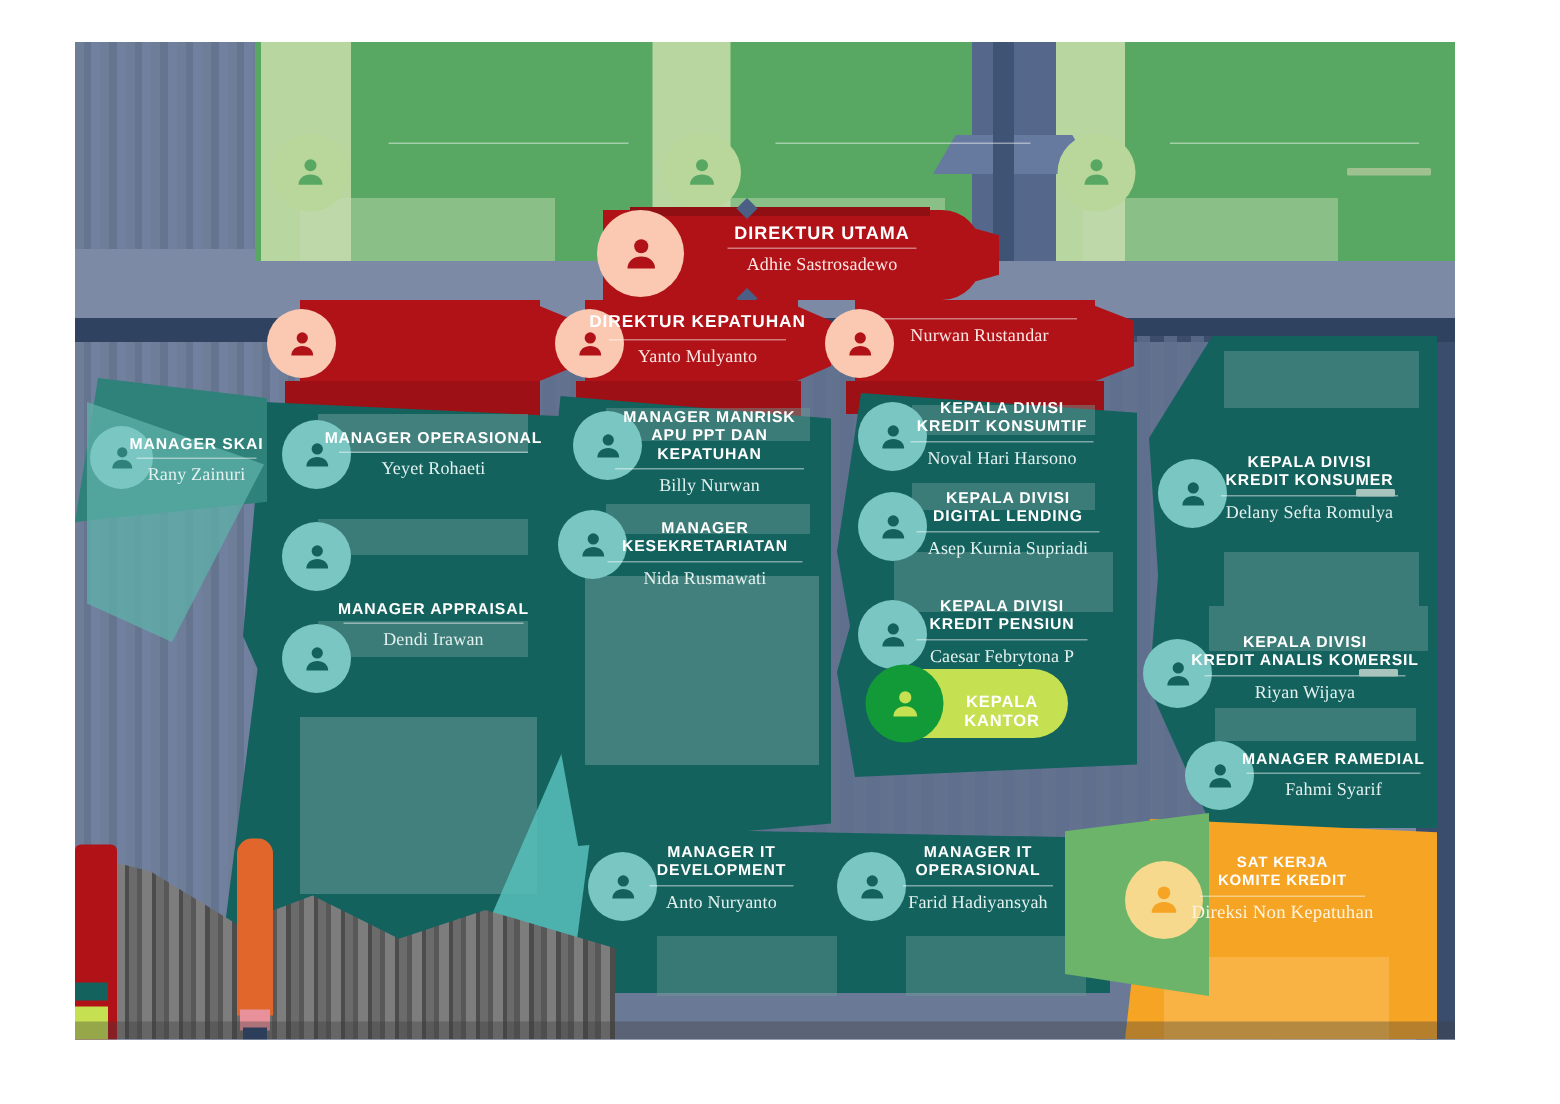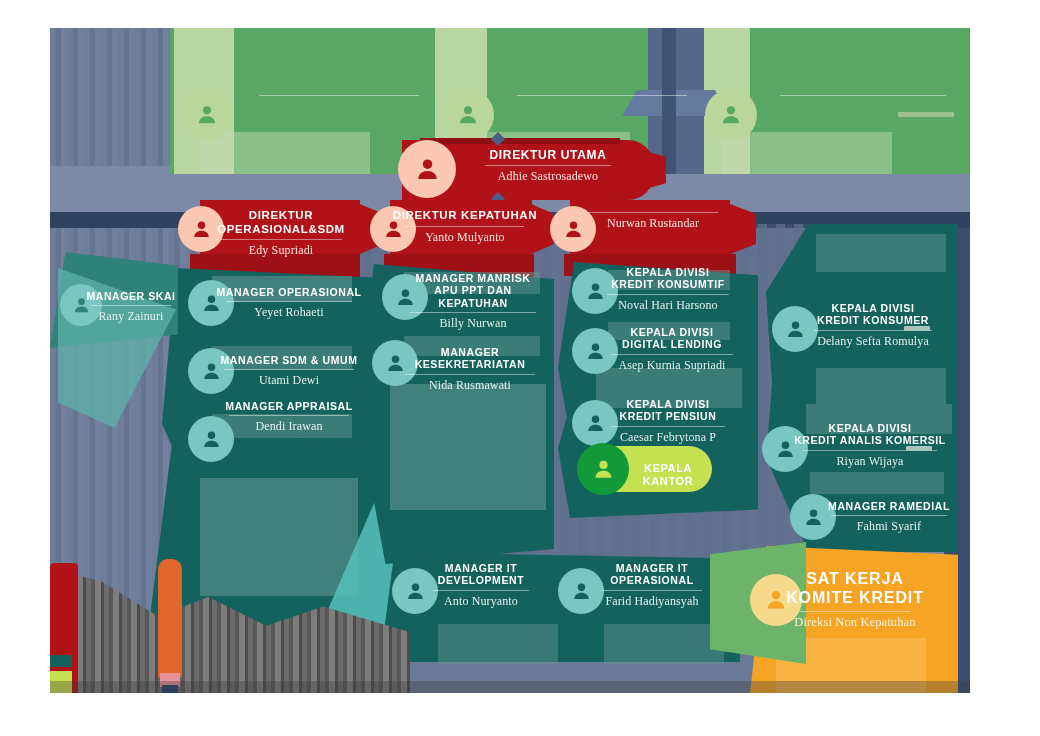--- a/index.html
+++ b/index.html
@@ -28,21 +28,21 @@
   .rule{height:1px;background:rgba(255,255,255,.45);margin:3px auto 3px;}
   .nm{font-weight:normal;letter-spacing:.01em;line-height:1.2;font-family:Liberation Serif, serif;}
 
   
   .n-green .ttl{font-size:13.5px;}
   .n-green .nm{font-size:12.5px;color:#eaf5e6;}
   .n-red .ttl{font-size:11.5px;}
   .n-red .nm{font-size:12px;color:#ffe7e4;}
   .n-teal .ttl{font-size:10.5px;}
   .n-teal .nm{font-size:12px;color:#e3f1ef;}
-  .n-orange .ttl{font-size:16px;}
+  .n-orange .ttl{font-size:10px;}
   .n-orange .nm{font-size:12.5px;color:#fff3dc;}
   .n-lime .ttl{font-size:11px;color:#ffffff;}
 
   
   .tick{position:absolute;background:#a9c3bd;height:5px;border-radius:1px;}
   .diamond{position:absolute;width:10px;height:10px;background:#4b5f84;transform:rotate(45deg);}
 </style>
 </head>
 <body>
 
@@ -145,25 +145,20 @@
 
     <div style="position:absolute;left:150px;top:172px;width:160px;height:58px;background:#b01217;"></div>
     <div style="position:absolute;left:300px;top:172px;width:34px;height:58px;background:#b01217;clip-path:polygon(0 0,100% 24%,100% 76%,0 100%);"></div>
     <div style="position:absolute;left:140px;top:226px;width:170px;height:40px;background:#9d1015;"></div>
     <div class="av" style="left:128px;top:178px;width:46px;height:46px;background:#fbc9b2;">
       <svg width="23" height="23" viewBox="0 0 24 24">
           <circle cx="12" cy="7.6" r="3.9" fill="#b01217"></circle>
           <path d="M4.4 19.8c0-4.1 3.4-6.6 7.6-6.6s7.6 2.5 7.6 6.6z" fill="#b01217"></path>
         </svg>
     </div>
-    <div class="txt n-red" style="left:148px;top:181px;width:166px;">
-      <div class="ttl">DIREKTUR OPERASIONAL&amp;SDM</div>
-      <div class="rule" style="width:122px;"></div>
-      <div class="nm">Edy Supriadi</div>
-    </div>
 
     <div style="position:absolute;left:340px;top:172px;width:142px;height:58px;background:#b01217;"></div>
     <div style="position:absolute;left:472px;top:172px;width:32px;height:58px;background:#b01217;clip-path:polygon(0 0,100% 24%,100% 76%,0 100%);"></div>
     <div style="position:absolute;left:334px;top:226px;width:150px;height:24px;background:#9d1015;"></div>
     <div class="av" style="left:320px;top:178px;width:46px;height:46px;background:#fbc9b2;">
       <svg width="23" height="23" viewBox="0 0 24 24">
           <circle cx="12" cy="7.6" r="3.9" fill="#b01217"></circle>
           <path d="M4.4 19.8c0-4.1 3.4-6.6 7.6-6.6s7.6 2.5 7.6 6.6z" fill="#b01217"></path>
         </svg>
     </div>
@@ -207,25 +202,20 @@
       <div class="ttl">MANAGER OPERASIONAL</div>
       <div class="rule" style="width:126px;"></div>
       <div class="nm">Yeyet Rohaeti</div>
     </div>
 
     <div class="av" style="left:138px;top:320px;width:46px;height:46px;background:#79c6c2;">
       <svg width="23" height="23" viewBox="0 0 24 24">
           <circle cx="12" cy="7.6" r="3.9" fill="#14625e"></circle>
           <path d="M4.4 19.8c0-4.1 3.4-6.6 7.6-6.6s7.6 2.5 7.6 6.6z" fill="#14625e"></path>
         </svg>
-    </div>
-    <div class="txt n-teal" style="left:156px;top:326px;width:166px;">
-      <div class="ttl">MANAGER SDM &amp; UMUM</div>
-      <div class="rule" style="width:130px;"></div>
-      <div class="nm">Utami Dewi</div>
     </div>
 
     <div class="av" style="left:138px;top:388px;width:46px;height:46px;background:#79c6c2;">
       <svg width="23" height="23" viewBox="0 0 24 24">
           <circle cx="12" cy="7.6" r="3.9" fill="#14625e"></circle>
           <path d="M4.4 19.8c0-4.1 3.4-6.6 7.6-6.6s7.6 2.5 7.6 6.6z" fill="#14625e"></path>
         </svg>
     </div>
     <div class="txt n-teal" style="left:156px;top:372px;width:166px;">
       <div class="ttl">MANAGER APPRAISAL</div>

